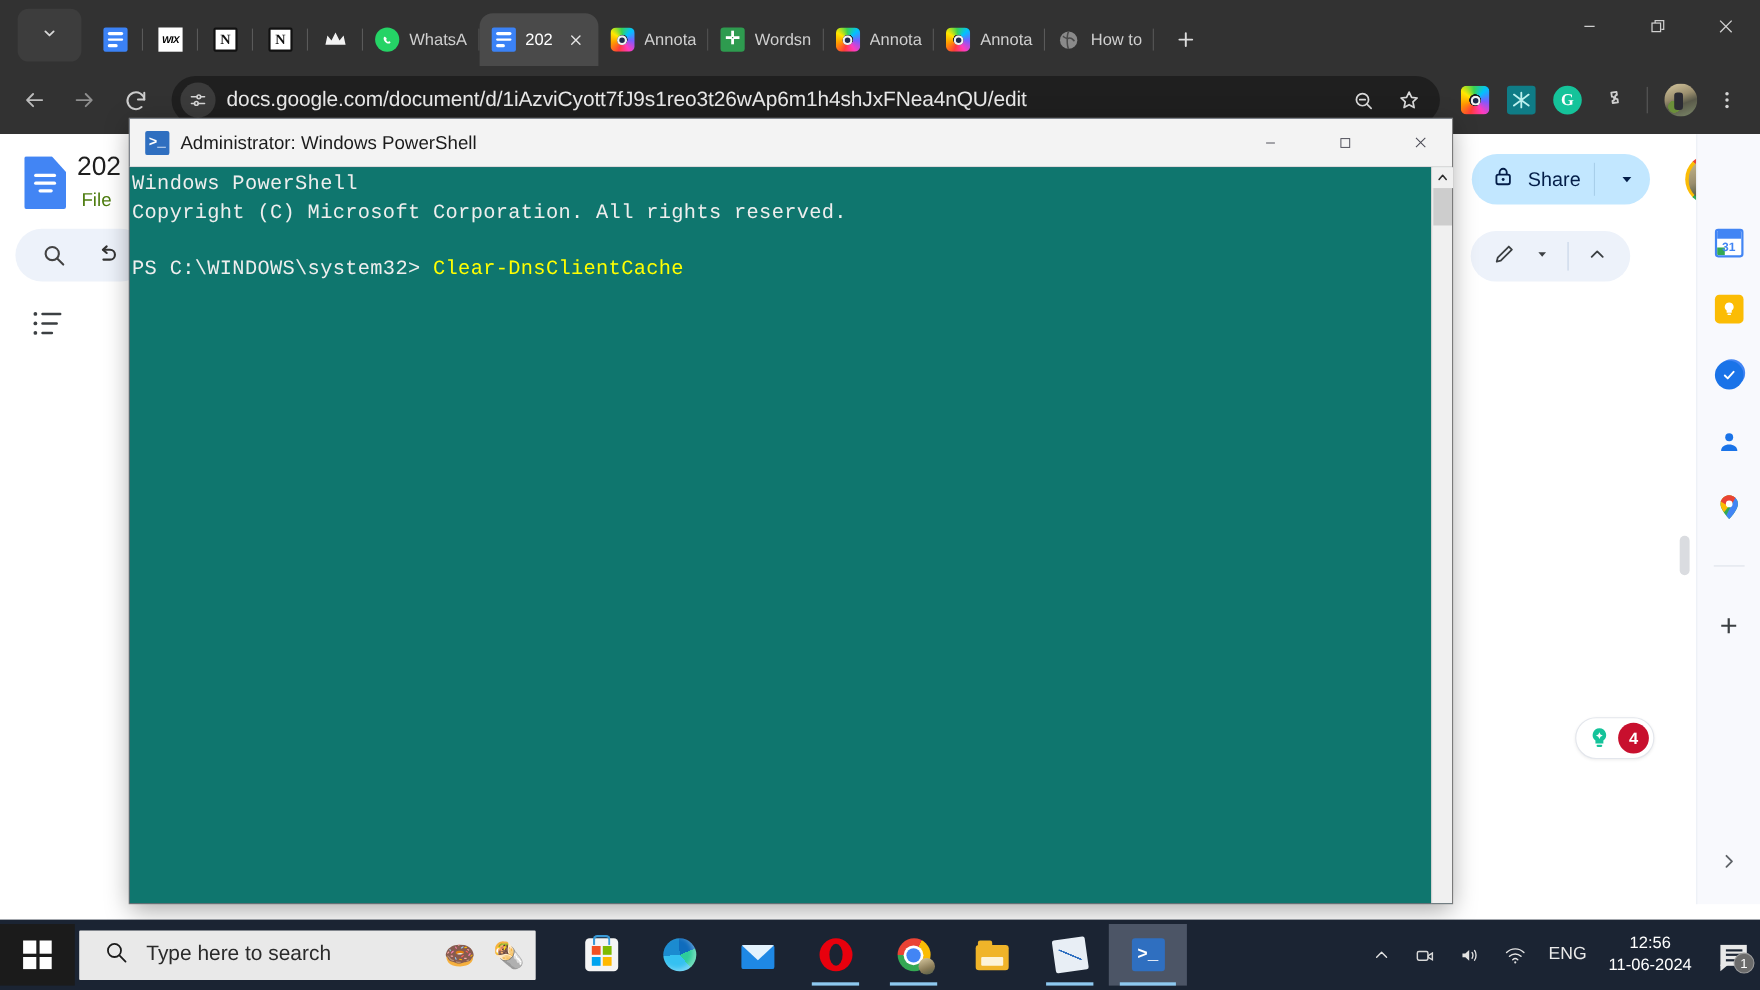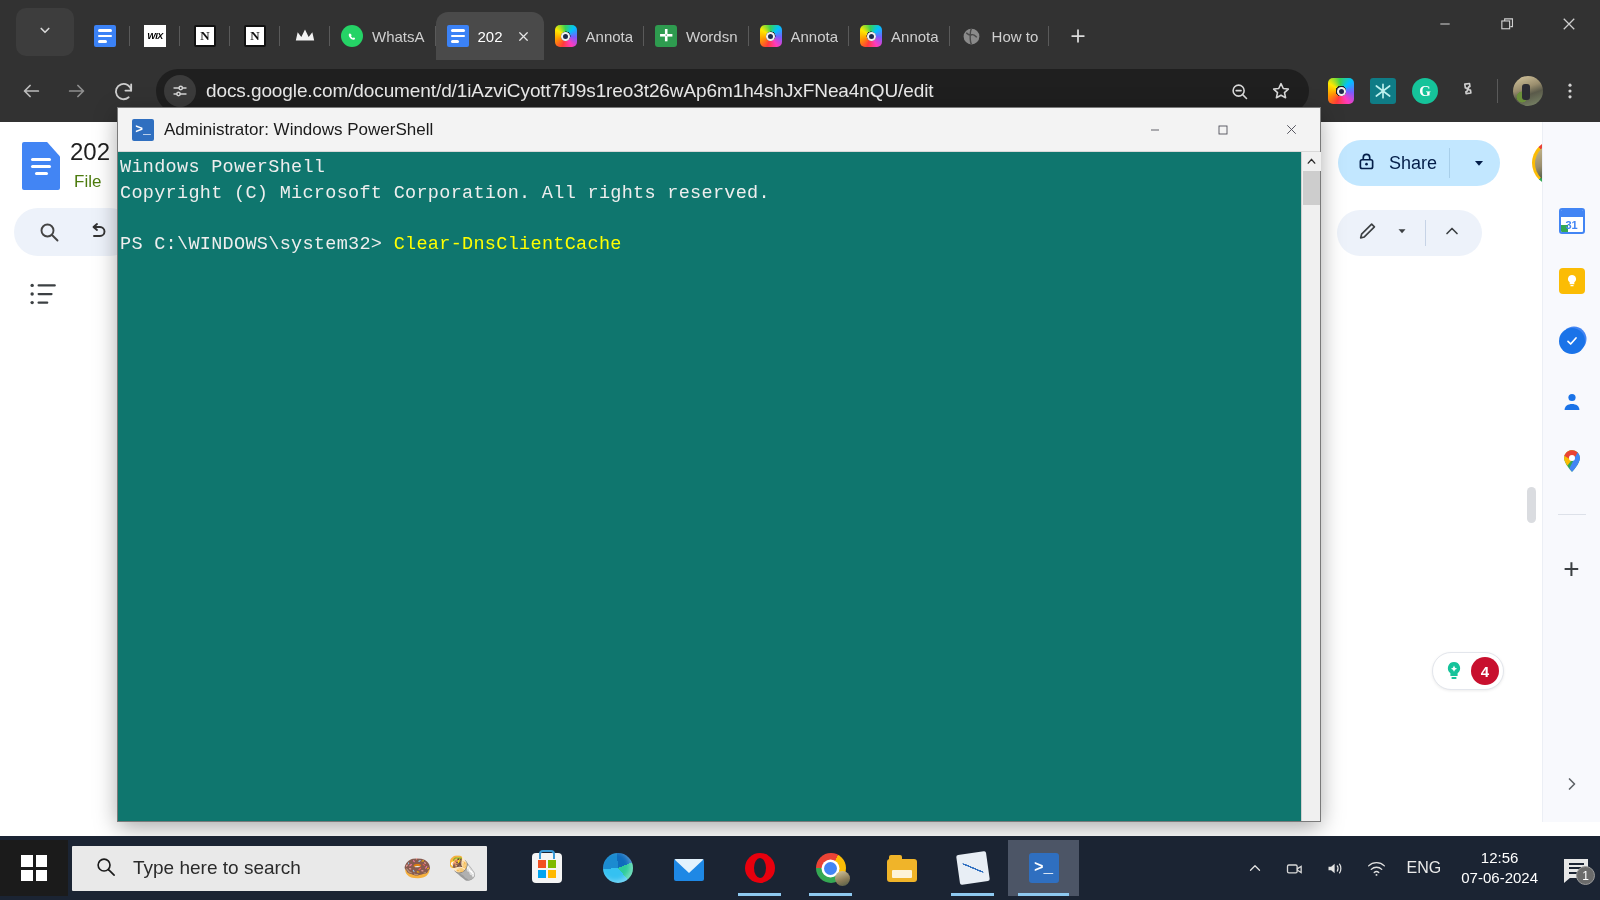--- a/index.html
+++ b/index.html
@@ -995,21 +995,21 @@
         <svg viewBox="0 0 24 24" width="21" height="21">
             <path d="M3 9c5-5 13-5 18 0" fill="none" stroke="#e2e2e2" stroke-width="1.5" stroke-linecap="round"></path>
             <path d="M6 13c3.4-3.2 8.6-3.2 12 0" fill="none" stroke="#e2e2e2" stroke-width="1.5" stroke-linecap="round"></path>
             <path d="M9.4 16.6c1.6-1.5 3.6-1.5 5.2 0" fill="none" stroke="#e2e2e2" stroke-width="1.5" stroke-linecap="round"></path>
             <circle cx="12" cy="19.3" r="1.1" fill="#e2e2e2"></circle>
           </svg>
       </div>
       <div class="tray-i">ENG</div>
       <div class="clock">
         <span>12:56</span>
-        <span>07-06-2024</span>
+        <span>11-06-2024</span>
       </div>
       <div class="notif">
         <span class="chat-ico">
             <i></i>
             <i></i>
             <i></i>
           </span>
         <span class="notif-badge">1</span>
       </div>
     </div>

